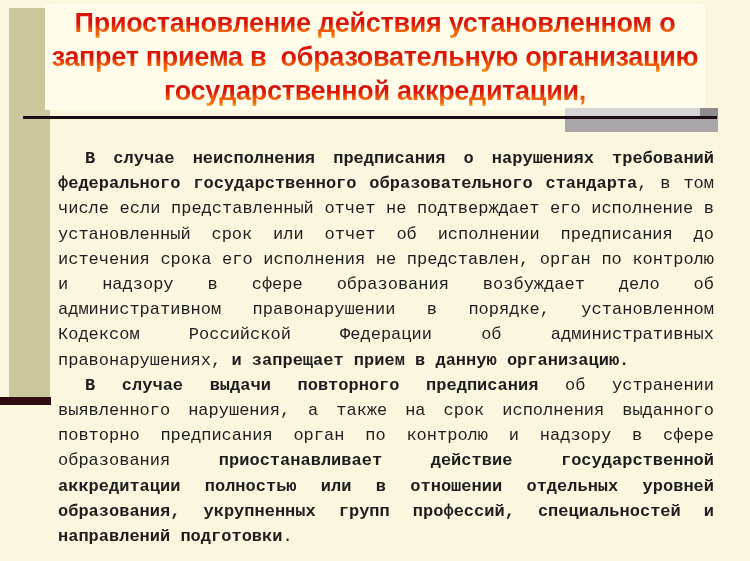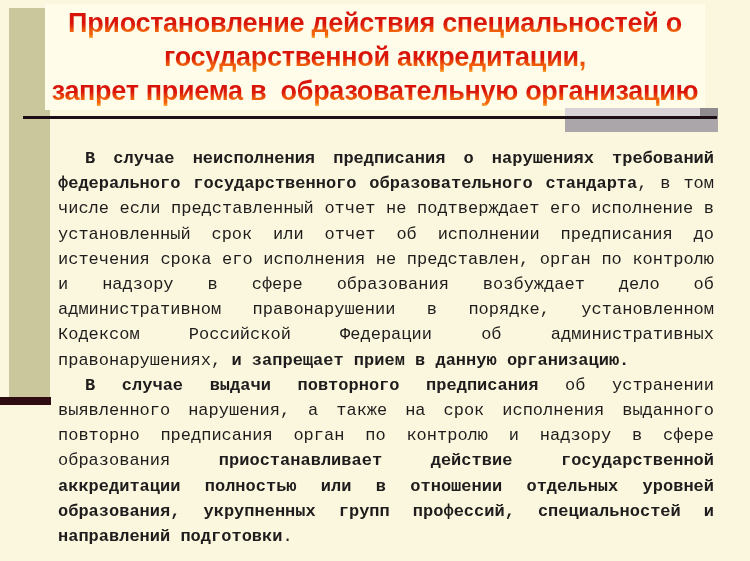--- a/index.html
+++ b/index.html
@@ -113,23 +113,23 @@
 </style>
 </head>
 <body style="--page-bg: #FBF7DE; --title-bg: #FFFDE9; --accent-bar: #CBC79D; --maroon-bar: #2E0C12; --divider: #1C0E14; --gray-light: #D7D3D7; --gray-mid: #AAA6AA; --gray-dark: #8F8B8F; --title-grad-top: #D9150B; --title-grad-mid: #F0610A; --title-grad-bottom: #FFD54F; --body-text: #1E1C1C;">
 
 <div class="slide">
 
   <div class="left-bar"></div>
   <div class="maroon-bar"></div>
 
   <div class="title-box">
-    <div class="title-line">Приостановление действия специальностей о</div>
+    <div class="title-line">Приостановление действия установленном о</div>
+    <div class="title-line">запрет приема в  образовательную организацию</div>
     <div class="title-line">государственной аккредитации,</div>
-    <div class="title-line">запрет приема в  образовательную организацию</div>
   </div>
 
   <div class="deco-light"></div>
   <div class="deco-darksq"></div>
   <div class="deco-mid"></div>
   <div class="divider"></div>
 
   <div class="body-text">
       <p><b>В случае неисполнения  предписания о нарушениях требований федерального государственного образовательного стандарта</b><span>, в том числе если представленный отчет не подтверждает его исполнение в установленный срок или отчет об исполнении предписания до истечения срока его исполнения не представлен, орган по контролю и надзору в сфере образования возбуждает дело об административном правонарушении в порядке, установленном Кодексом Российской Федерации об административных правонарушениях, </span><b>и запрещает прием в данную организацию.</b></p>
       <p><b>В случае  выдачи повторного предписания </b><span>об устранении выявленного нарушения, а также на срок исполнения выданного повторно предписания орган по контролю и надзору в сфере образования </span><b>приостанавливает действие государственной аккредитации полностью или в отношении отдельных уровней образования, укрупненных групп профессий, специальностей и направлений подготовки</b><span>.</span></p>

